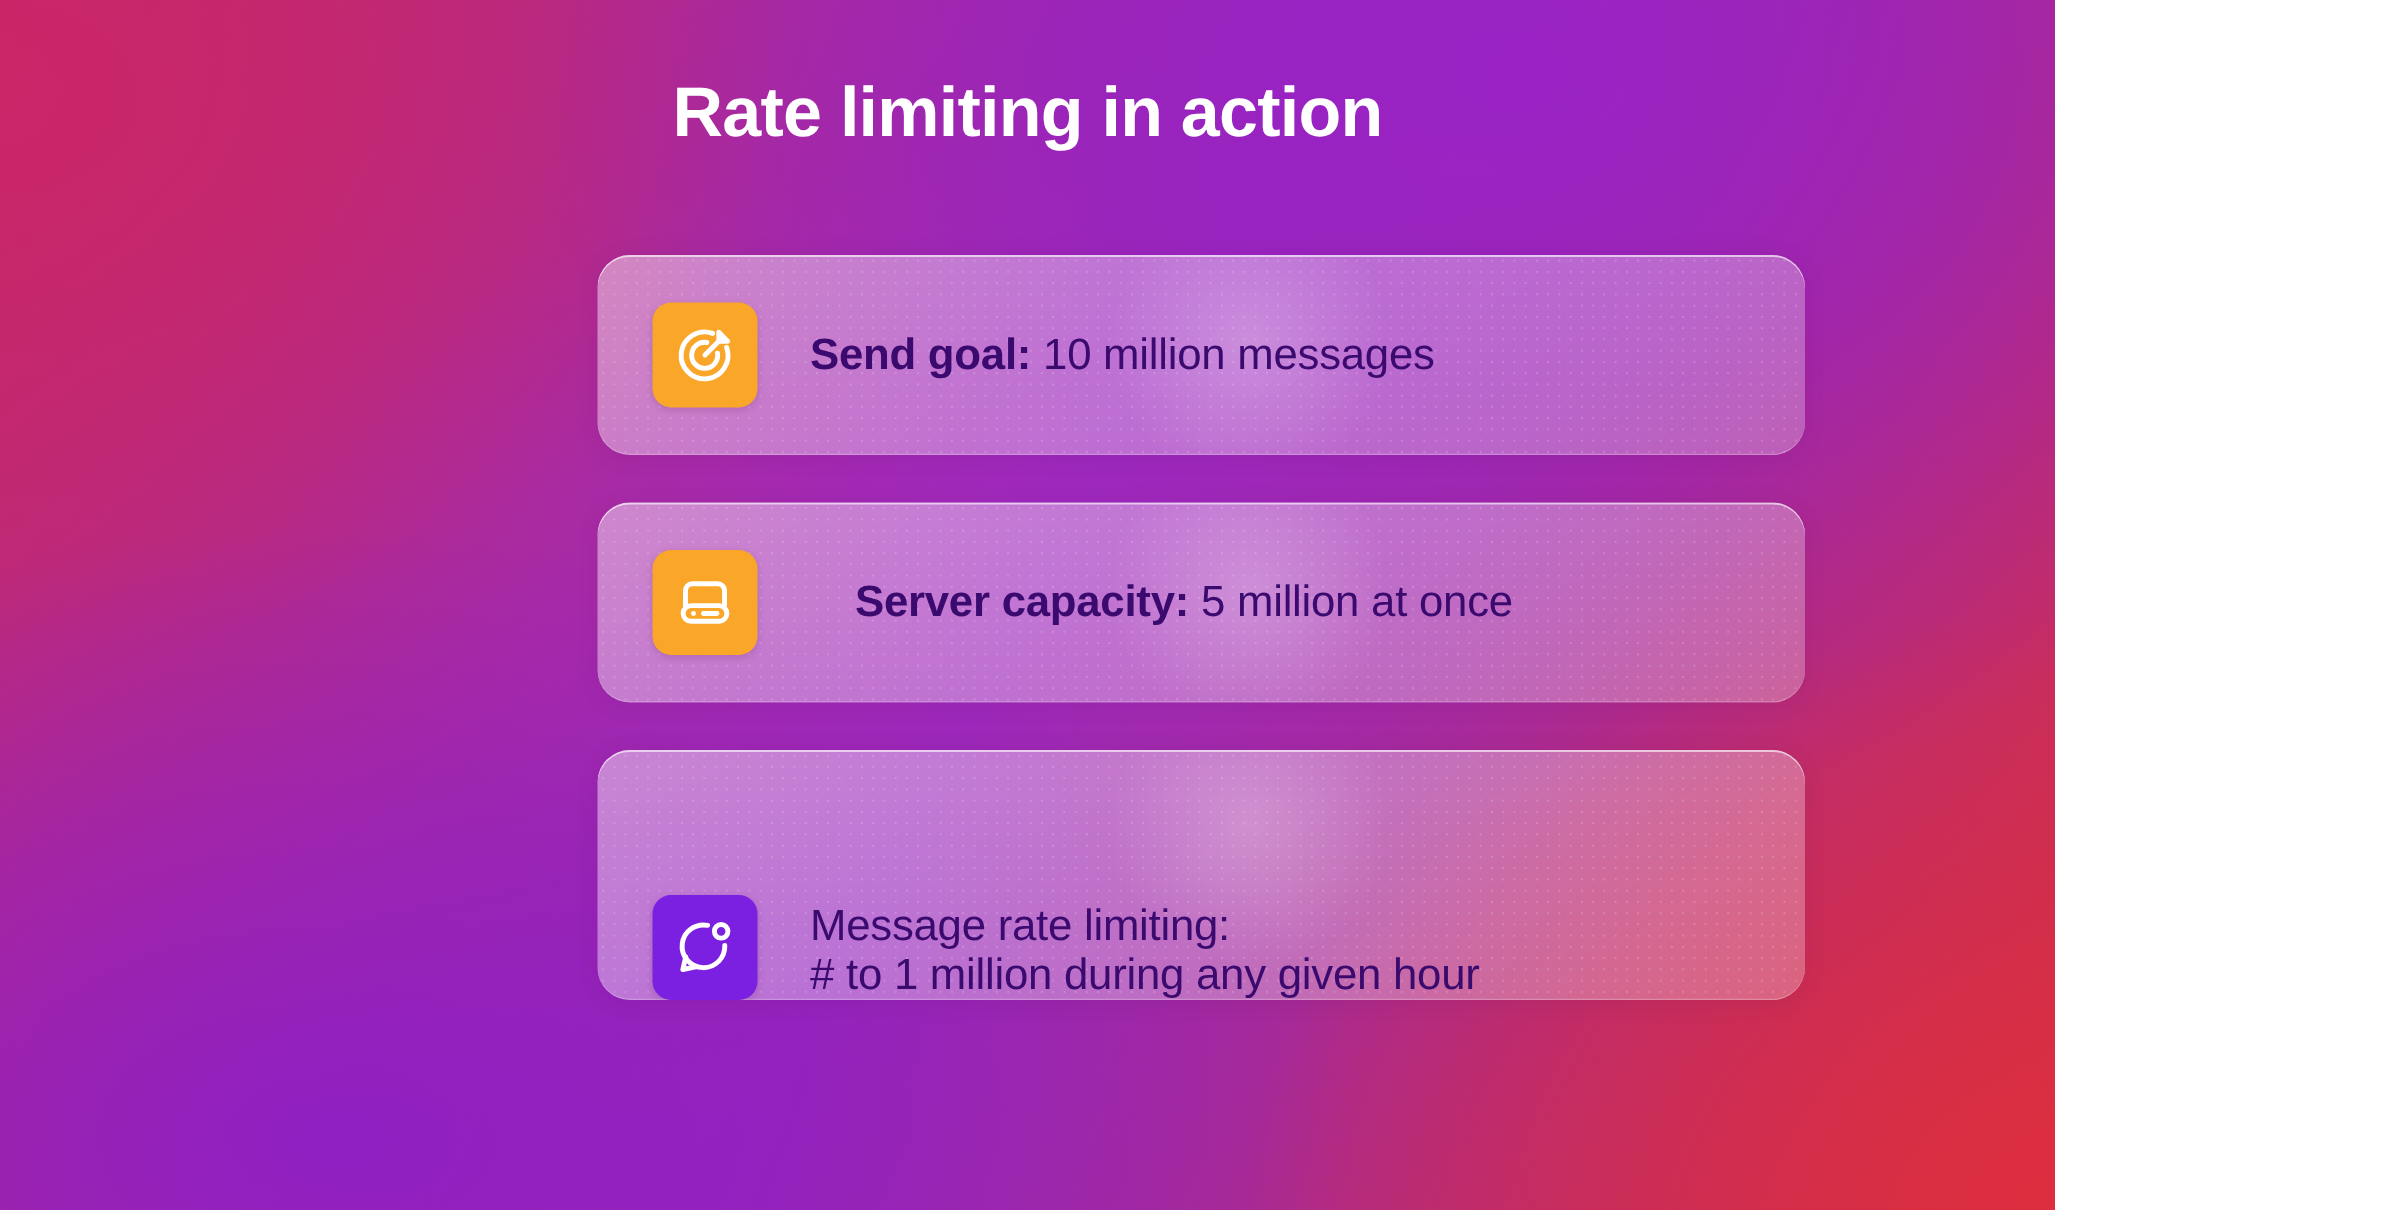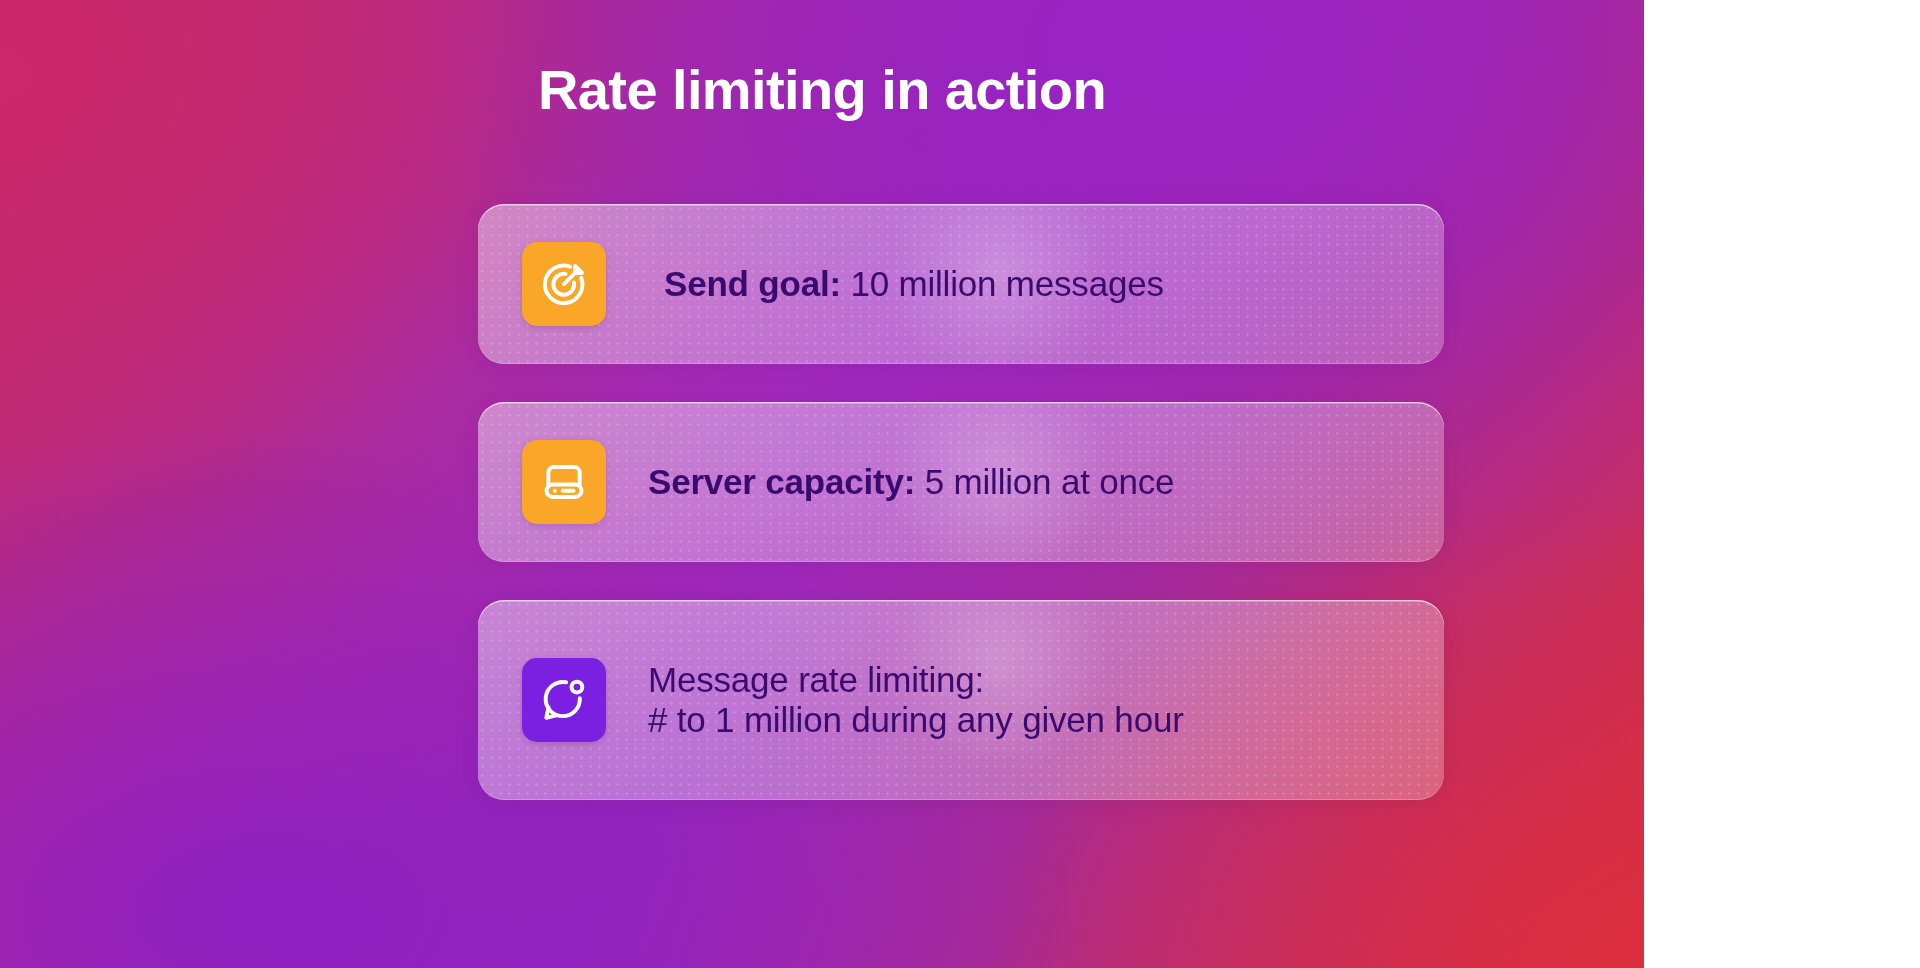--- a/index.html
+++ b/index.html
@@ -134,23 +134,23 @@
     position: absolute;
     left: 42%;
     top: -28%;
     width: 230px;
     height: 230px;
     border-radius: 50%;
     background: radial-gradient(circle, rgba(255,255,255,0.22) 0%, rgba(255,255,255,0) 70%);
     pointer-events: none;
   }
 
-  .card-1 { height: 160px; margin-bottom: 38px; gap: 16px; }
-  .card-2 { height: 160px; margin-bottom: 38px; }
-  .card-3 { height: 200px; }
+  .card-1 { height: 160px; margin-bottom: 38px; }
+  .card-2 { height: 160px; margin-bottom: 38px; gap: 36px; }
+  .card-3 { height: 200px; align-items: flex-end; }
 
   .icon-tile {
     position: relative;
     z-index: 2;
     flex: 0 0 auto;
     width: 84px;
     height: 84px;
     border-radius: 15px;
     display: flex;
     align-items: center;

